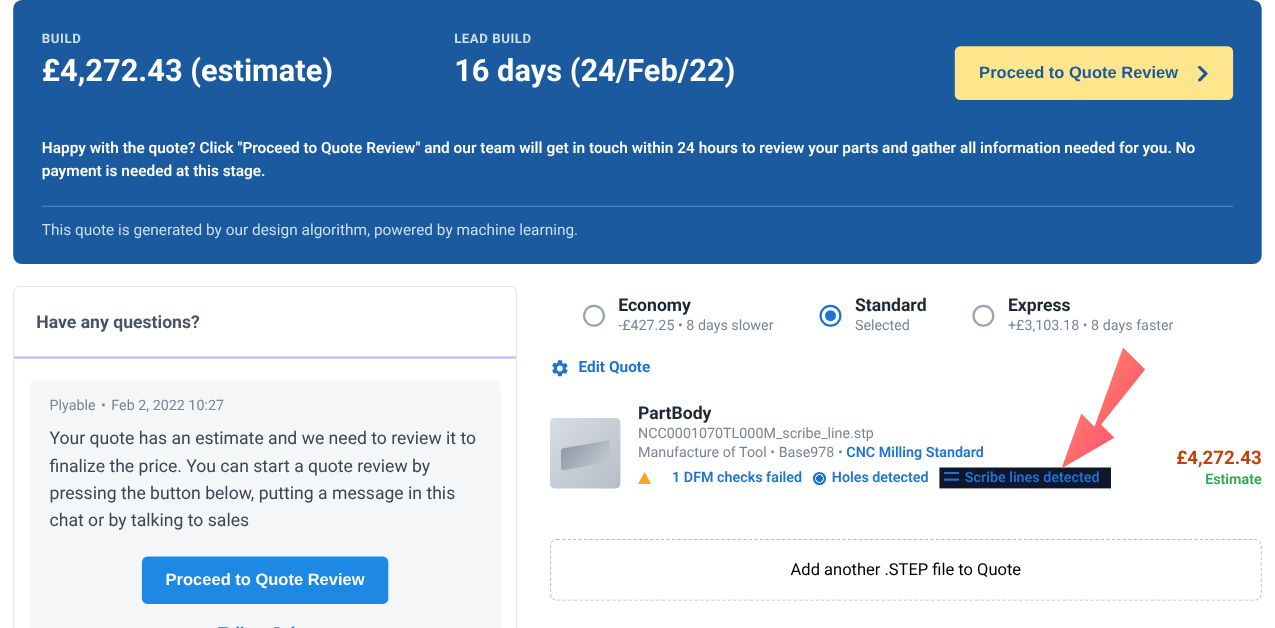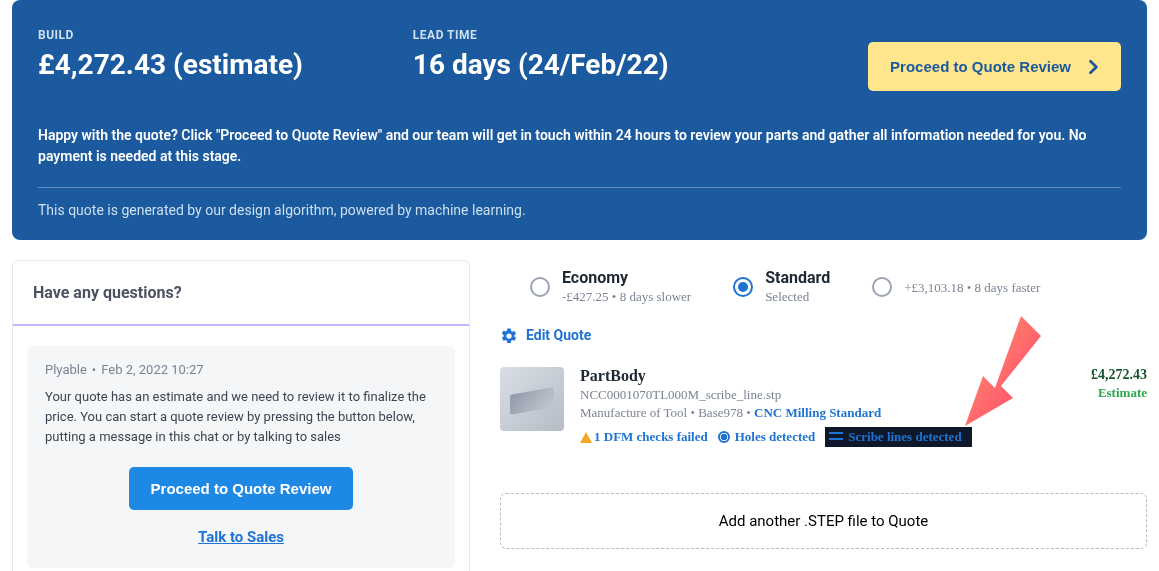--- a/index.html
+++ b/index.html
@@ -42,76 +42,76 @@
     width: 458px;
     border: 1px solid #e4e7eb;
     border-radius: 6px;
     padding: 22px 0 18px 0;
     flex-shrink: 0;
   }
   .questions-title { font-size: 16px; font-weight: 700; color: #4a5361; padding: 0 20px 22px 20px; border-bottom: 2px solid #c4b5fd; }
   .chat-msg { background: #f5f6f8; border-radius: 6px; margin: 20px 14px 0 14px; padding: 16px 18px 22px 18px; }
   .chat-meta { font-size: 13px; color: #7b8494; margin-bottom: 10px; }
   .chat-meta .sep { margin: 0 5px; }
-  .chat-body { font-size: 13px; color: #3d4553; line-height: 1.55; }
+  .chat-body { font-size: 16px; color: #3d4553; line-height: 1.55; }
   .chat-actions { text-align: center; margin-top: 20px; }
   .chat-proceed { background: #1e88e5; color: #fff; border: none; border-radius: 5px; padding: 13px 22px; font-size: 15px; font-weight: 700; cursor: pointer; }
   .talk-link { display: block; margin-top: 18px; color: #1e73d3; font-size: 15px; font-weight: 700; text-decoration: underline; }
 
   .right-col { flex: 1; position: relative; padding-top: 8px; }
 
   .delivery-options { display: flex; gap: 42px; margin-left: 30px; margin-bottom: 22px; }
   .delivery { display: flex; align-items: center; gap: 12px; cursor: pointer; }
   .radio { width: 20px; height: 20px; border: 2px solid #9aa3b2; border-radius: 50%; position: relative; flex-shrink: 0; margin-top: 1px; }
   .radio.selected { border-color: #1e73d3; }
   .radio.selected::after { content:""; position:absolute; top:3px; left:3px; width:10px; height:10px; border-radius:50%; background:#1e73d3; }
   .delivery-label { font-size: 16px; font-weight: 700; color: #1e2833; }
-  .delivery-sub { font-size: 13px; color: #7b8494; margin-top: 2px; font-family: Liberation Serif, serif; }
+  .delivery-sub { font-size: 13px; color: #7b8494; margin-top: 2px; }
 
   .edit-row { display:flex; align-items:flex-start; gap:8px; margin-left: 0; margin-bottom: 18px; cursor:pointer; }
   .edit-row .gear { color:#1e73d3; }
   .edit-row .label { color:#1e73d3; font-weight:700; font-size:14px; }
 
-  .part-row { display: flex; align-items: flex-start; gap: 16px; font-family: Liberation Serif, serif; }
+  .part-row { display: flex; align-items: flex-end; gap: 16px; }
   .part-thumb { width: 64px; height: 64px; background: linear-gradient(135deg,#d9dee5,#b6bdc7); border-radius: 4px; position:relative; flex-shrink:0; }
   .part-thumb::after { content:""; position:absolute; top:24px; left:10px; width:44px; height:20px; background:linear-gradient(135deg,#8f99a6,#c2c9d2); transform:skewY(-10deg); border-radius:2px; }
   .part-info { flex: 1; }
   .part-name { font-size: 16px; font-weight: 700; color: #1e2833; }
   .part-file { font-size: 13px; color: #7b8494; margin-top: 2px; }
   .part-meta { font-size: 13px; color: #7b8494; margin-top: 2px; }
   .part-meta .link { color: #1e73d3; font-weight: 600; }
   .badges { display:flex; align-items:center; gap: 10px; margin-top: 6px; font-size: 13px; font-weight: 600; }
-  .badge-dfm { color:#1e73d3; display:flex; align-items:center; gap:2px; }
+  .badge-dfm { color:#1e73d3; display:flex; align-items:center; gap:19px; }
   .badge-holes { color:#1e73d3; display:flex; align-items:center; gap:5px; }
   .badge-scribe { color:#1e73d3; display:flex; align-items:center; gap:5px; background:#0f172a; padding: 2px 10px 2px 4px; }
   .warn-triangle { width:0;height:0;border-left:6px solid transparent;border-right:6px solid transparent;border-bottom:11px solid #f5a623; position:relative; }
   .holes-ico { width:12px;height:12px;border:2px solid #1e73d3;border-radius:50%;background:radial-gradient(circle,#1e73d3 3px,transparent 3px); }
   .lines-ico { display:inline-block; }
 
   .part-price { text-align: right; }
-  .price-val { font-size: 14px; font-weight: 700; color: #14532d; }
+  .price-val { font-size: 17px; font-weight: 700; color: #c2410c; }
   .price-sub { font-size: 13px; color: #2aa84a; font-weight: 600; margin-top: 2px; }
 
   .add-step { margin-top: 46px; border: 1px dashed #b6bdc7; border-radius: 6px; text-align: center; padding: 18px 0; font-size: 15px; color: #000000; cursor: pointer; }
 
   .arrow-overlay { position:absolute; top: 56px; right: 106px; pointer-events:none; }
   .arrow-overlay svg { width: 90px; height: 120px; }
 </style>
 </head>
 <body>
 
 <div class="header-card">
   <div class="header-top">
     <div class="header-left-group">
       <div class="header-block">
         <div class="header-label">BUILD</div>
         <div class="header-value">£4,272.43 (estimate)</div>
       </div>
       <div class="header-block">
-        <div class="header-label">LEAD TIME</div>
+        <div class="header-label">LEAD BUILD</div>
         <div class="header-value">16 days (24/Feb/22)</div>
       </div>
     </div>
     <button class="proceed-button">
       <span>Proceed to Quote Review</span>
       <svg viewBox="0 0 8 12" fill="none">
           <path d="M1 1 L6 6 L1 11" stroke="#1b5a9e" stroke-width="2.4" stroke-linecap="round" stroke-linejoin="round"></path>
         </svg>
     </button>
   </div>
@@ -149,20 +149,21 @@
       <div class="delivery">
         <div class="radio selected"></div>
         <div>
           <div class="delivery-label">Standard</div>
           <div class="delivery-sub">Selected</div>
         </div>
       </div>
       <div class="delivery">
         <div class="radio"></div>
         <div>
+          <div class="delivery-label">Express</div>
           <div class="delivery-sub">+£3,103.18 • 8 days faster</div>
         </div>
       </div>
     </div>
 
     <div class="edit-row">
       <span class="gear">
         <svg width="18" height="18" viewBox="0 0 24 24" fill="#1e73d3">
             <path d="M19.14,12.94a7.14,7.14,0,0,0,.05-.94,7.14,7.14,0,0,0-.05-.94l2.03-1.58a.5.5,0,0,0,.12-.64l-1.92-3.32a.5.5,0,0,0-.6-.22l-2.39.96a7.03,7.03,0,0,0-1.62-.94l-.36-2.54A.5.5,0,0,0,13.9,2h-3.8a.5.5,0,0,0-.5.42L9.24,4.96a7.03,7.03,0,0,0-1.62.94l-2.39-.96a.5.5,0,0,0-.6.22L2.71,8.48a.5.5,0,0,0,.12.64l2.03,1.58a7.14,7.14,0,0,0-.05.94,7.14,7.14,0,0,0,.05.94L2.83,14.16a.5.5,0,0,0-.12.64l1.92,3.32a.5.5,0,0,0,.6.22l2.39-.96a7.03,7.03,0,0,0,1.62.94l.36,2.54a.5.5,0,0,0,.5.42h3.8a.5.5,0,0,0,.5-.42l.36-2.54a7.03,7.03,0,0,0,1.62-.94l2.39.96a.5.5,0,0,0,.6-.22l1.92-3.32a.5.5,0,0,0-.12-.64ZM12,15.5A3.5,3.5,0,1,1,15.5,12,3.5,3.5,0,0,1,12,15.5Z"></path>
           </svg>

